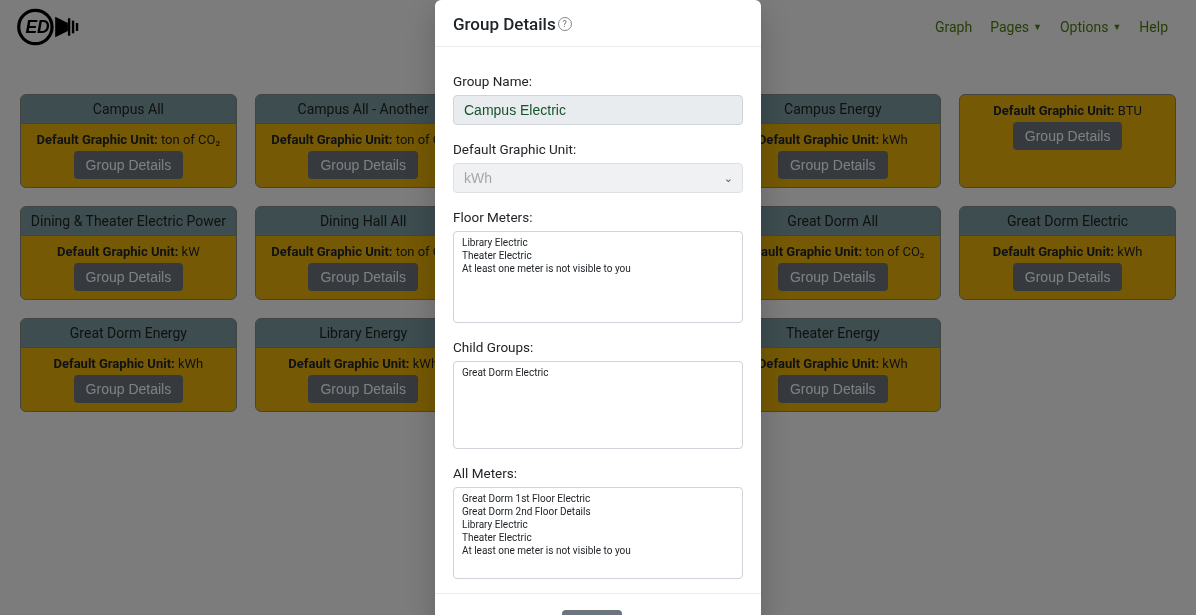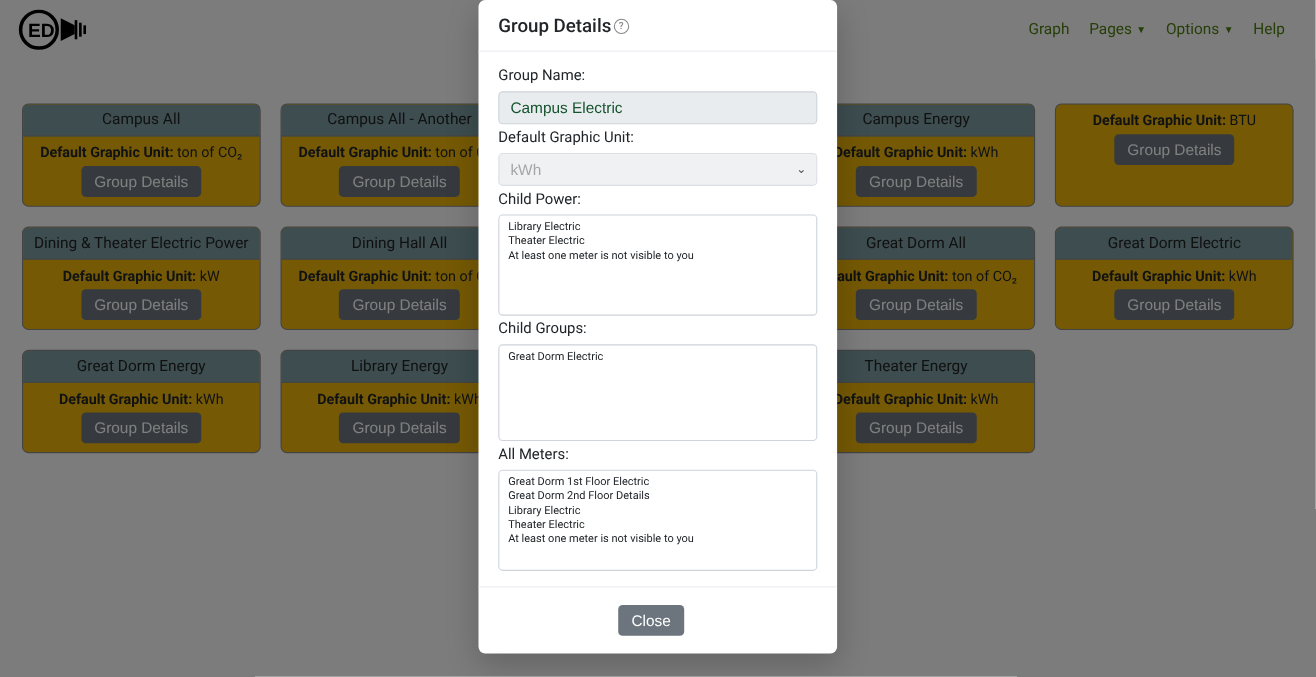--- a/index.html
+++ b/index.html
@@ -1,36 +1,36 @@
 <!DOCTYPE html>
 <html><head>
 <meta charset="utf-8">
 <style>
 * { box-sizing: border-box; margin: 0; padding: 0; }
 body { font-family: -apple-system, BlinkMacSystemFont, "Segoe UI", Roboto, sans-serif; font-size: 14px; color: #212529; width: 1196px; height: 615px; overflow: hidden; position: relative; background: #f8f9fa; }
 .navbar { display: flex; align-items: center; justify-content: space-between; padding: 4px 12px; background: #f8f9fa; }
 .navbar-left { display: flex; align-items: center; }
-.logo { width: 88px; height: 46px; display: flex; align-items: center; justify-content: center; }
+.logo { width: 88px; height: 46px; display: flex; align-items: center; justify-content: center; font-style: italic; }
 .logo svg { width: 88px; height: 46px; }
 .site-title { font-size: 30px; font-weight: 500; position: absolute; left: 50%; transform: translateX(-50%); top: 6px; color: #212529; }
 .navbar-right { display: flex; gap: 6px; color: #4d7c0f; font-size: 14px; padding-right: 10px; }
 .nav-link { display: flex; align-items: center; gap: 2px; cursor: pointer; padding: 4px 6px; }
 .caret { font-size: 9px; margin-left: 2px; }
 .overlay { position: absolute; inset: 0; background: rgba(0,0,0,0.5); z-index: 100; }
 .page-content { padding: 40px 20px 20px 20px; display: grid; grid-template-columns: repeat(5, 1fr); gap: 18px; }
 .card { border: 1px solid #888; border-radius: 6px; overflow: hidden; background: #eab308; text-align: center; }
 .card-header { background: #7a9aa0; color: #222; padding: 6px 8px; font-size: 14px; border-bottom: 1px solid #888; }
 .card-body { padding: 8px; font-size: 13px; }
 .unit-label { font-weight: 700; }
 .btn-secondary { background: #6c757d; color: #fff; border: none; border-radius: 4px; padding: 6px 12px; font-size: 14px; cursor: pointer; margin-top: 4px; }
 .modal { position: absolute; z-index: 200; top: 0; left: 50%; transform: translateX(-50%); width: 326px; background: #fff; border-radius: 6px; box-shadow: 0 10px 30px rgba(0,0,0,0.2); }
 .modal-header { padding: 14px 18px 12px 18px; border-bottom: 1px solid #e9ecef; font-size: 17px; font-weight: 500; display: flex; align-items: center; gap: 2px; }
 .help-icon { width: 14px; height: 14px; border: 1px solid #888; border-radius: 50%; display: inline-flex; align-items: center; justify-content: center; font-size: 9px; color: #888; }
 .modal-body { padding: 14px 18px; display: flex; flex-direction: column; gap: 4px; }
-.modal-label { font-size: 13.5px; margin-top: 0; margin-bottom: 2px; }
+.modal-label { font-size: 13.5px; margin-top: 12px; margin-bottom: 2px; }
 .form-control { width: 100%; padding: 6px 10px; border: 1px solid #ced4da; border-radius: 4px; font-size: 14px; background: #e9ecef; color: #14532d; }
 .form-select { width: 100%; padding: 6px 10px; border: 1px solid #ced4da; border-radius: 4px; font-size: 14px; background: #e9ecef; appearance: none; position: relative; }
 .select-wrap { position: relative; }
 .select-wrap .chev { position: absolute; right: 10px; top: 50%; transform: translateY(-50%); pointer-events: none; font-size: 11px; color: #555; }
 .list-box { border: 1px solid #ced4da; border-radius: 4px; padding: 4px 8px; height: 92px; overflow-y: scroll; font-size: 10px; line-height: 1.3; }
 .list-box-group { height: 88px; }
 .modal-footer { padding: 12px 30px 16px 18px; border-top: 1px solid #e9ecef; display: flex; justify-content: center; }
 
 .list-box::-webkit-scrollbar { width: 14px; }
 .list-box::-webkit-scrollbar-track { background: #f1f1f1; }
@@ -134,21 +134,21 @@
     <input class="form-control" type="text" readonly="" value="Campus Electric" style="">
 
     <div class="modal-label">Default Graphic Unit:</div>
     <div class="select-wrap">
       <select class="form-select" disabled="">
         <option>kWh</option>
       </select>
       <span class="chev">⌄</span>
     </div>
 
-    <div class="modal-label">Child Power:</div>
+    <div class="modal-label">Floor Meters:</div>
     <div class="list-box" id="child-meters-list">
         <div>Library Electric</div>
         <div>Theater Electric</div>
         <div>At least one meter is not visible to you</div>
       </div>
 
     <div class="modal-label">Child Groups:</div>
     <div class="list-box list-box-group" id="child-groups-list">
         <div>Great Dorm Electric</div>
       </div>

